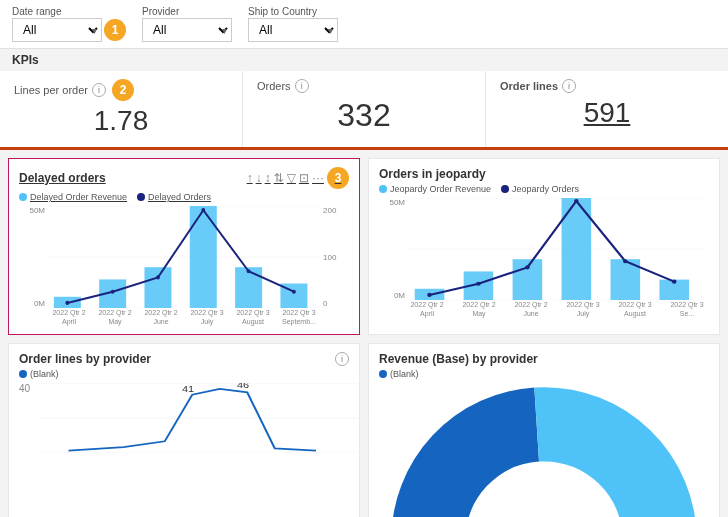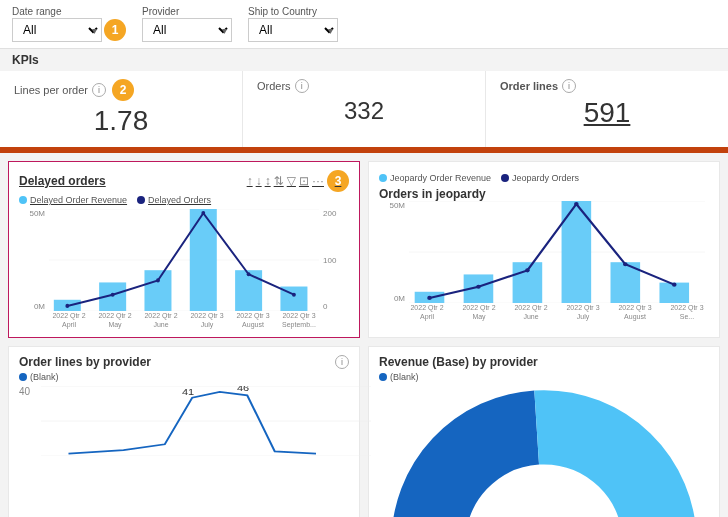--- a/index.html
+++ b/index.html
@@ -43,39 +43,39 @@
         <option>All</option>
       </select>
     </div>
   </div>
 </div>
 
 <div style="background:#f3f3f3;padding:4px 12px;font-weight:600;font-size:12px;color:#333;">
   <span>KPIs</span>
 </div>
 
-<div style="display:flex;background:#fff;border-bottom:6px solid #c2410c;">
+<div style="display:flex;background:#fff;border-bottom:3px solid #c2410c;">
 
   <div style="flex:1;padding:8px 14px 10px;border-right:1px solid #e8e8e8;position:relative;">
     <div style="display:flex;align-items:center;gap:4px;">
       <span style="font-size:11px;color:#555;">Lines per order</span>
       <span style="width:14px;height:14px;border:1px solid #aaa;border-radius:50%;display:inline-flex;align-items:center;justify-content:center;font-size:9px;color:#888;cursor:pointer;">i</span>
       <div style="width:22px;height:22px;border-radius:50%;background:#f5a623;color:#fff;font-weight:bold;font-size:12px;display:flex;align-items:center;justify-content:center;margin-left:2px;">
         <span>2</span>
       </div>
     </div>
     <div style="font-size:28px;font-weight:300;color:#333;margin-top:4px;text-align:center;">1.78</div>
   </div>
 
   <div style="flex:1;padding:8px 14px 10px;border-right:1px solid #e8e8e8;">
     <div style="display:flex;align-items:center;gap:4px;">
       <span style="font-size:11px;color:#555;">Orders</span>
       <span style="width:14px;height:14px;border:1px solid #aaa;border-radius:50%;display:inline-flex;align-items:center;justify-content:center;font-size:9px;color:#888;cursor:pointer;">i</span>
     </div>
-    <div style="font-size:24px;font-weight:300;color:#333;margin-top:4px;text-align:center;">332</div>
+    <div style="font-size:32px;font-weight:300;color:#333;margin-top:4px;text-align:center;">332</div>
   </div>
 
   <div style="flex:1;padding:8px 14px 10px;">
     <div style="display:flex;align-items:center;gap:4px;">
       <span style="font-size:11px;color:#555;font-weight:bold;">Order lines</span>
       <span style="width:14px;height:14px;border:1px solid #aaa;border-radius:50%;display:inline-flex;align-items:center;justify-content:center;font-size:9px;color:#888;cursor:pointer;">i</span>
     </div>
     <div style="font-size:28px;font-weight:300;color:#333;margin-top:4px;text-align:center;text-decoration:underline;">591</div>
   </div>
 </div>
@@ -146,32 +146,32 @@
         <div style="text-align:center;font-size:7px;color:#888;line-height:1.2;width:40px;">2022 Qtr 2<br>May</div>
         <div style="text-align:center;font-size:7px;color:#888;line-height:1.2;width:40px;">2022 Qtr 2<br>June</div>
         <div style="text-align:center;font-size:7px;color:#888;line-height:1.2;width:40px;">2022 Qtr 3<br>July</div>
         <div style="text-align:center;font-size:7px;color:#888;line-height:1.2;width:40px;">2022 Qtr 3<br>August</div>
         <div style="text-align:center;font-size:7px;color:#888;line-height:1.2;width:40px;">2022 Qtr 3<br>Septemb...</div>
       </div>
     </div>
   </div>
 
   <div style="background:#fff;flex:1;padding:8px 10px;border:1px solid #e8e8e8;position:relative;">
+    <div style="display:flex;align-items:center;justify-content:space-between;">
+      <span style="font-size:12px;font-weight:600;color:#333;">Orders in jeopardy</span>
+    </div>
     <div style="display:flex;gap:10px;margin:3px 0 4px;">
       <div style="display:flex;align-items:center;gap:3px;">
         <div style="width:8px;height:8px;border-radius:50%;background:#4fc3f7;"></div>
         <span style="font-size:9px;color:#555;">Jeopardy Order Revenue</span>
       </div>
       <div style="display:flex;align-items:center;gap:3px;">
         <div style="width:8px;height:8px;border-radius:50%;background:#1a237e;"></div>
         <span style="font-size:9px;color:#555;">Jeopardy Orders</span>
       </div>
-    </div>
-    <div style="display:flex;align-items:center;justify-content:space-between;">
-      <span style="font-size:12px;font-weight:600;color:#333;">Orders in jeopardy</span>
     </div>
 
     <div style="position:relative;height:120px;">
       <div style="position:absolute;left:0;top:0;bottom:18px;width:28px;display:flex;flex-direction:column;justify-content:space-between;align-items:flex-end;padding-right:2px;">
         <span style="font-size:8px;color:#888;">50M</span>
         <span style="font-size:8px;color:#888;">0M</span>
       </div>
       <svg style="position:absolute;left:30px;right:4px;top:0;bottom:18px;width:calc(100% - 34px);height:calc(100% - 18px);" viewBox="0 0 260 100" preserveAspectRatio="none">
         <line x1="0" y1="0" x2="260" y2="0" stroke="#eee" stroke-width="0.5"></line>
         <line x1="0" y1="50" x2="260" y2="50" stroke="#eee" stroke-width="0.5"></line>

